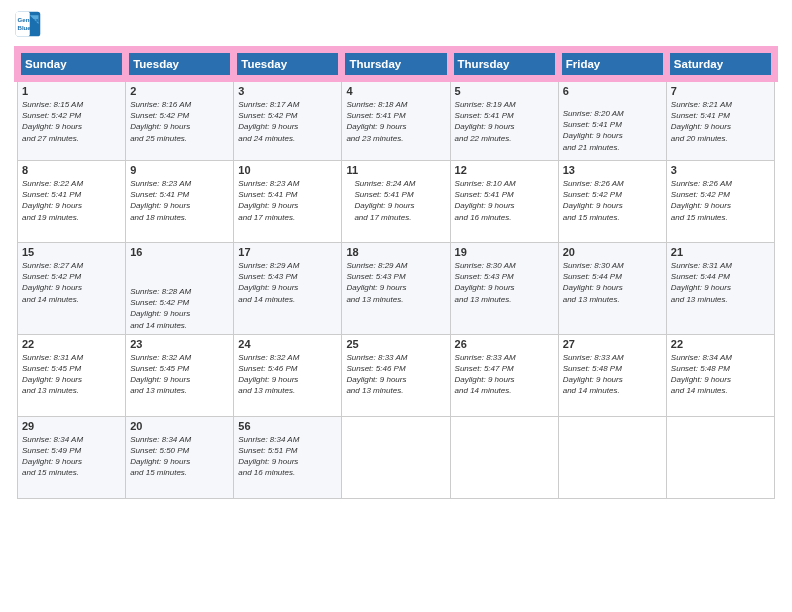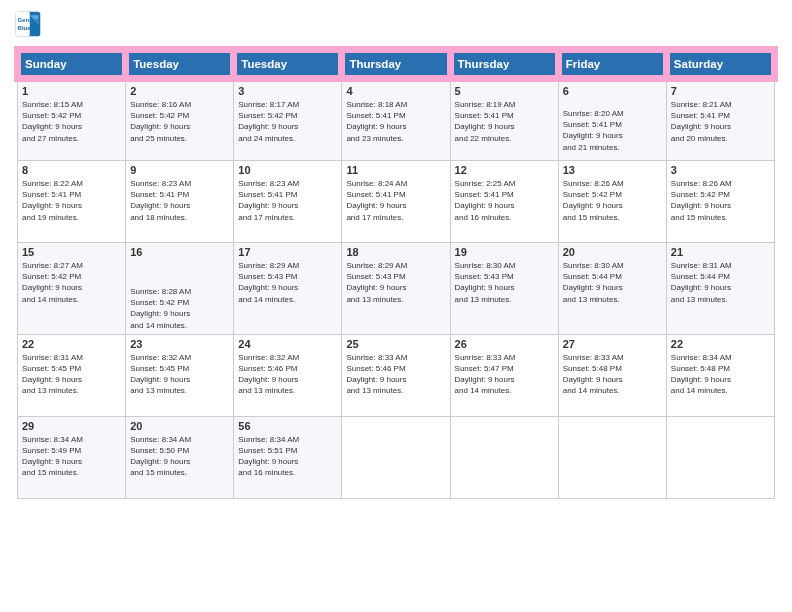--- a/index.html
+++ b/index.html
@@ -80,20 +80,21 @@
       font-size: 11px;
       font-weight: bold;
       color: #333;
       display: block;
       margin-bottom: 2px;
     }
     .cell-text {
       font-size: 8px;
       line-height: 1.4;
       color: #333;
+      font-style: italic;
     }
     .empty-cell {
       background: #fff !important;
     }
   </style>
 </head>
 <body>
 
 <div class="page">
   <div class="header">
@@ -197,28 +198,28 @@
           </td>
           <td>
             <span class="day-num">10</span>
             <div class="cell-text" style="white-space: pre-line;">Sunrise: 8:23 AM
 Sunset: 5:41 PM
 Daylight: 9 hours
 and 17 minutes.</div>
           </td>
           <td>
             <span class="day-num">11</span>
-            <div class="cell-text" style="white-space: pre-line;">Sunrise: 8:24 AM
+            <div class="cell-text" style="white-space: pre-line; margin-left: 8px;">Sunrise: 8:24 AM
 Sunset: 5:41 PM
 Daylight: 9 hours
 and 17 minutes.</div>
           </td>
           <td>
             <span class="day-num">12</span>
-            <div class="cell-text" style="white-space: pre-line;">Sunrise: 2:25 AM
+            <div class="cell-text" style="white-space: pre-line;">Sunrise: 8:10 AM
 Sunset: 5:41 PM
 Daylight: 9 hours
 and 16 minutes.</div>
           </td>
           <td>
             <span class="day-num">13</span>
             <div class="cell-text" style="white-space: pre-line;">Sunrise: 8:26 AM
 Sunset: 5:42 PM
 Daylight: 9 hours
 and 15 minutes.</div>

